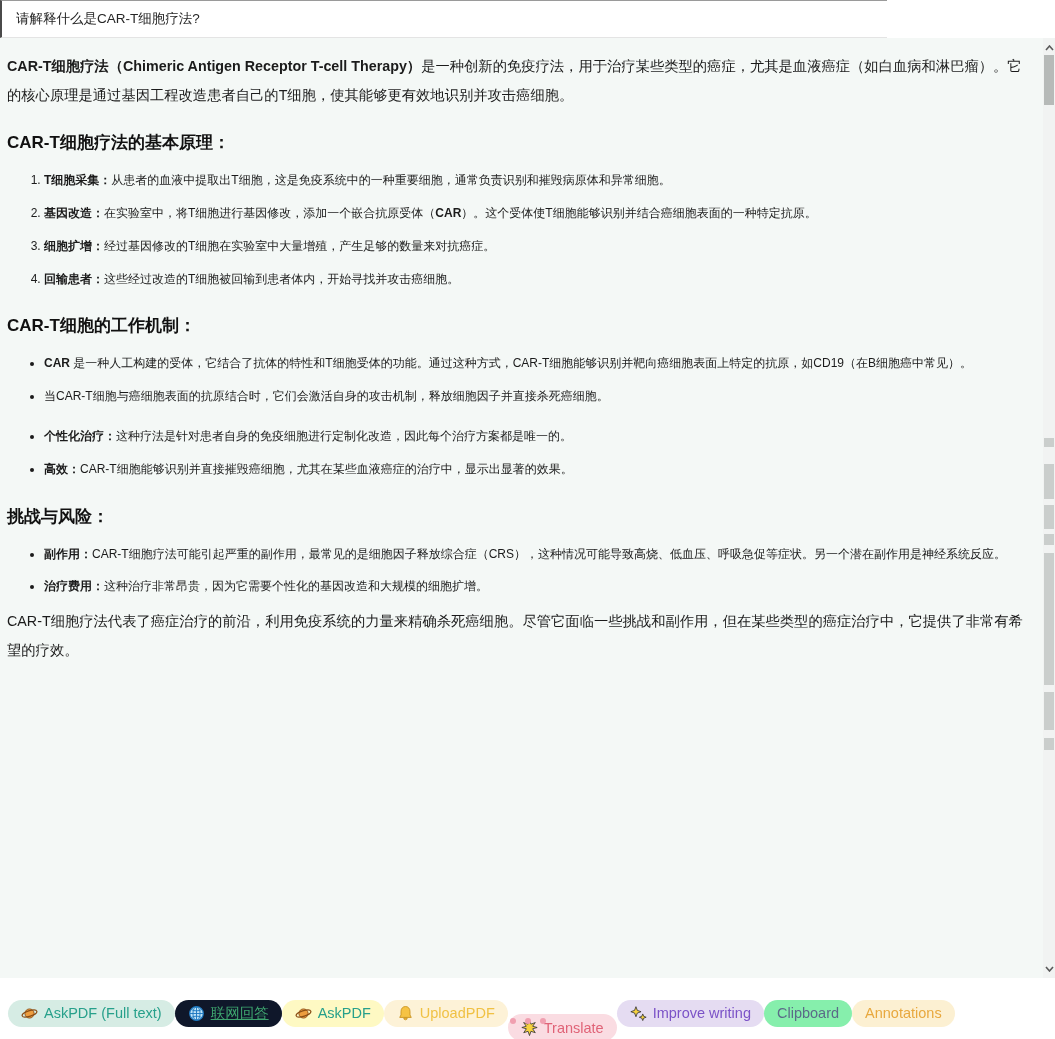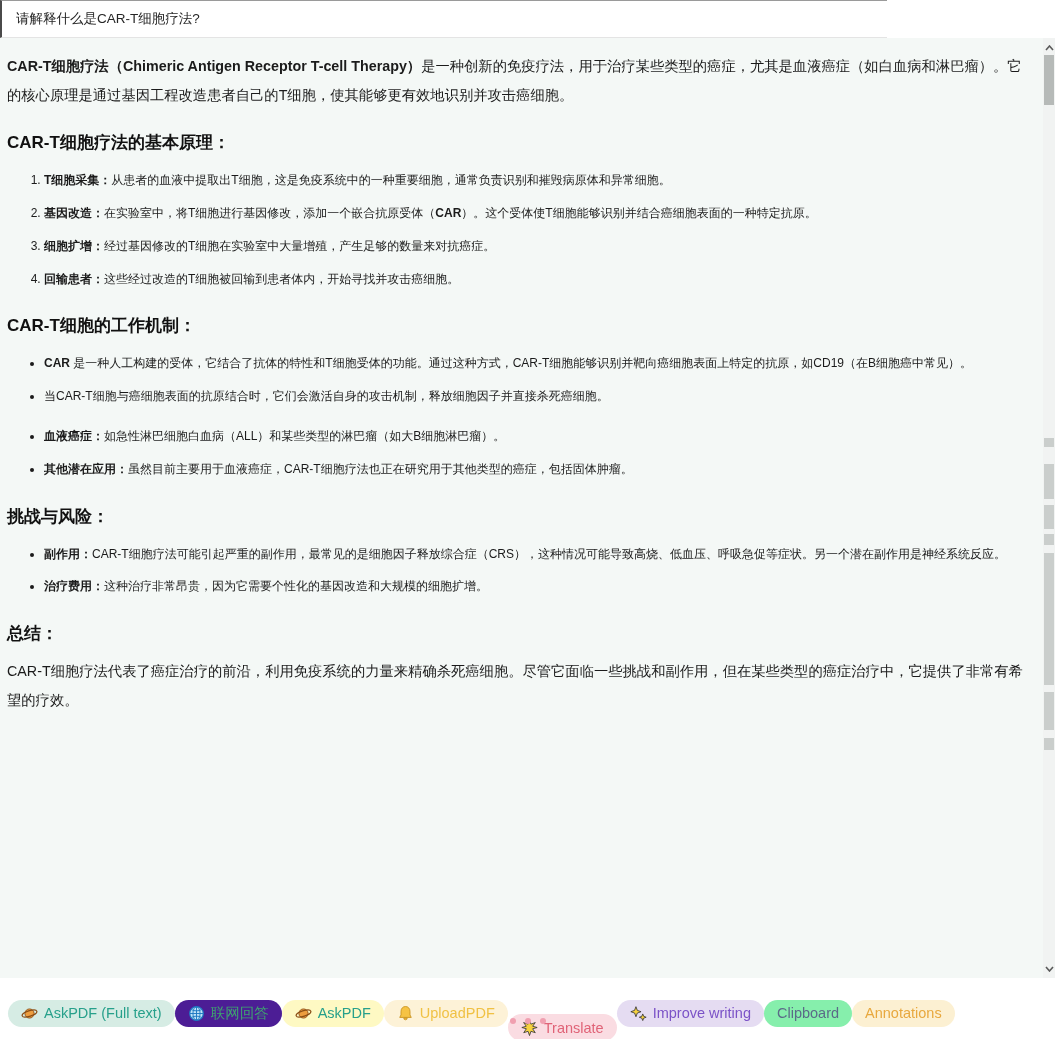--- a/index.html
+++ b/index.html
@@ -67,29 +67,28 @@
       <li><strong>基因改造：</strong>在实验室中，将T细胞进行基因修改，添加一个嵌合抗原受体（<strong>CAR</strong>）。这个受体使T细胞能够识别并结合癌细胞表面的一种特定抗原。</li>
       <li><strong>细胞扩增：</strong>经过基因修改的T细胞在实验室中大量增殖，产生足够的数量来对抗癌症。</li>
       <li><strong>回输患者：</strong>这些经过改造的T细胞被回输到患者体内，开始寻找并攻击癌细胞。</li>
     </ol>
     <h2>CAR-T细胞的工作机制：</h2>
     <ul>
       <li><strong>CAR</strong> 是一种人工构建的受体，它结合了抗体的特性和T细胞受体的功能。通过这种方式，CAR-T细胞能够识别并靶向癌细胞表面上特定的抗原，如CD19（在B细胞癌中常见）。</li>
       <li>当CAR-T细胞与癌细胞表面的抗原结合时，它们会激活自身的攻击机制，释放细胞因子并直接杀死癌细胞。</li>
     </ul>
     <ul>
-      <li><strong>血液癌症：</strong>如急性淋巴细胞白血病（ALL）和某些类型的淋巴瘤（如大B细胞淋巴瘤）。</li>
-      <li><strong>其他潜在应用：</strong>虽然目前主要用于血液癌症，CAR-T细胞疗法也正在研究用于其他类型的癌症，包括固体肿瘤。</li>
+      <li><strong>个性化治疗：</strong>这种疗法是针对患者自身的免疫细胞进行定制化改造，因此每个治疗方案都是唯一的。</li>
+      <li><strong>高效：</strong>CAR-T细胞能够识别并直接摧毁癌细胞，尤其在某些血液癌症的治疗中，显示出显著的效果。</li>
     </ul>
     <h2>挑战与风险：</h2>
     <ul>
       <li><strong>副作用：</strong>CAR-T细胞疗法可能引起严重的副作用，最常见的是细胞因子释放综合症（CRS），这种情况可能导致高烧、低血压、呼吸急促等症状。另一个潜在副作用是神经系统反应。</li>
       <li><strong>治疗费用：</strong>这种治疗非常昂贵，因为它需要个性化的基因改造和大规模的细胞扩增。</li>
     </ul>
-    <h2>总结：</h2>
     <p>CAR-T细胞疗法代表了癌症治疗的前沿，利用免疫系统的力量来精确杀死癌细胞。尽管它面临一些挑战和副作用，但在某些类型的癌症治疗中，它提供了非常有希望的疗效。</p>
   </div>
 
 <div class="scrollbar">
   <div class="sb-btn sb-up">
     <svg width="9" height="6" viewBox="0 0 9 6">
         <polyline points="1,5 4.5,1 8,5" fill="none" stroke="#5a5a5a" stroke-width="1.6"></polyline>
       </svg>
   </div>
   <div class="sb-thumb" style="top:17px; height:50px;"></div>
@@ -111,21 +110,21 @@
   <div class="pills" id="pills">
       <button class="pill" style="background: rgb(214, 236, 228); color: rgb(39, 160, 139);">
         <span class="ico">
           <svg viewBox="0 0 20 20">
             <circle cx="10" cy="10" r="5.4" fill="#ed9d3f" stroke="#8a4d15" stroke-width="1"></circle>
             <ellipse cx="10" cy="10" rx="9" ry="3.2" fill="none" stroke="#8a4d15" stroke-width="1.5" transform="rotate(-18 10 10)"></ellipse>
           </svg>
         </span>
         <span>AskPDF (Full text)</span>
       </button>
-      <button class="pill" style="background: #4c1d95; color: rgb(62, 165, 111);">
+      <button class="pill" style="background: #0f172a; color: rgb(62, 165, 111); text-decoration: underline;">
         <span class="ico">
           <svg viewBox="0 0 20 20">
             <circle cx="10" cy="10" r="8" fill="#bfe3f7" stroke="#1d78c1" stroke-width="1.4"></circle>
             <path d="M2.2 10h15.6M10 2.2v15.6M4 5.4c3.4 2 8.6 2 12 0M4 14.6c3.4-2 8.6-2 12 0" fill="none" stroke="#1d78c1" stroke-width="1.1"></path>
             <ellipse cx="10" cy="10" rx="4.2" ry="7.8" fill="none" stroke="#1d78c1" stroke-width="1.1"></ellipse>
           </svg>
         </span>
         <span>联网回答</span>
       </button>
       <button class="pill" style="background: #fef9c3; color: rgb(39, 160, 139);">

